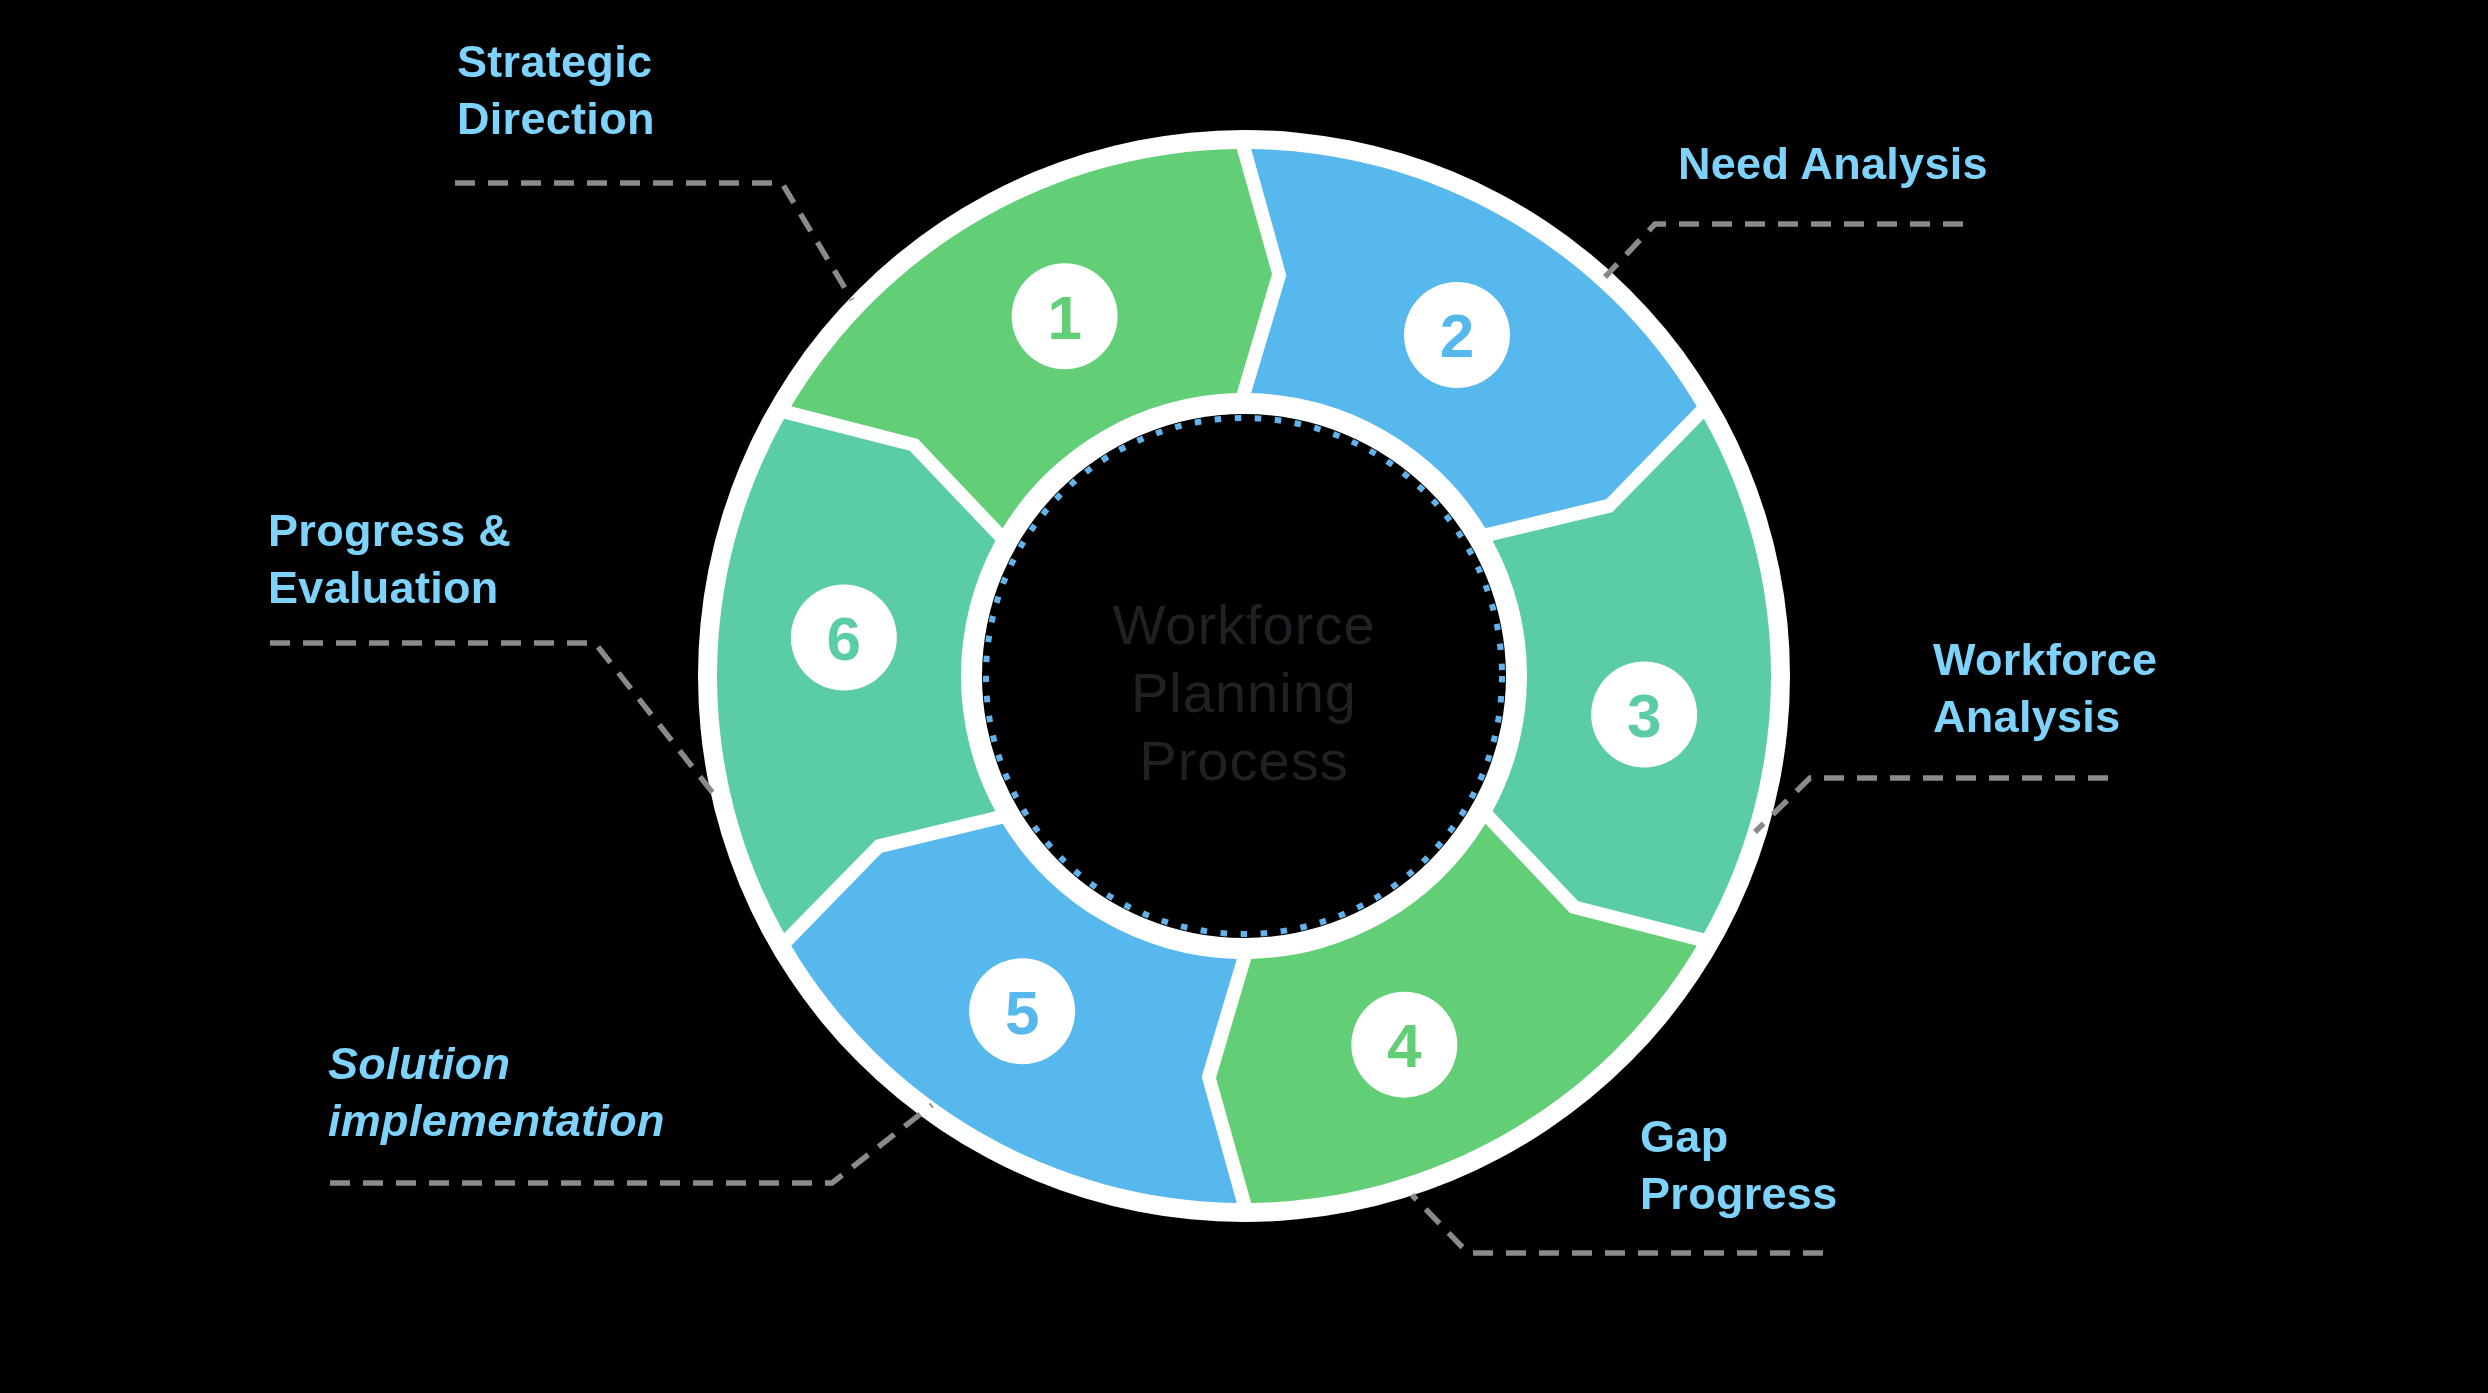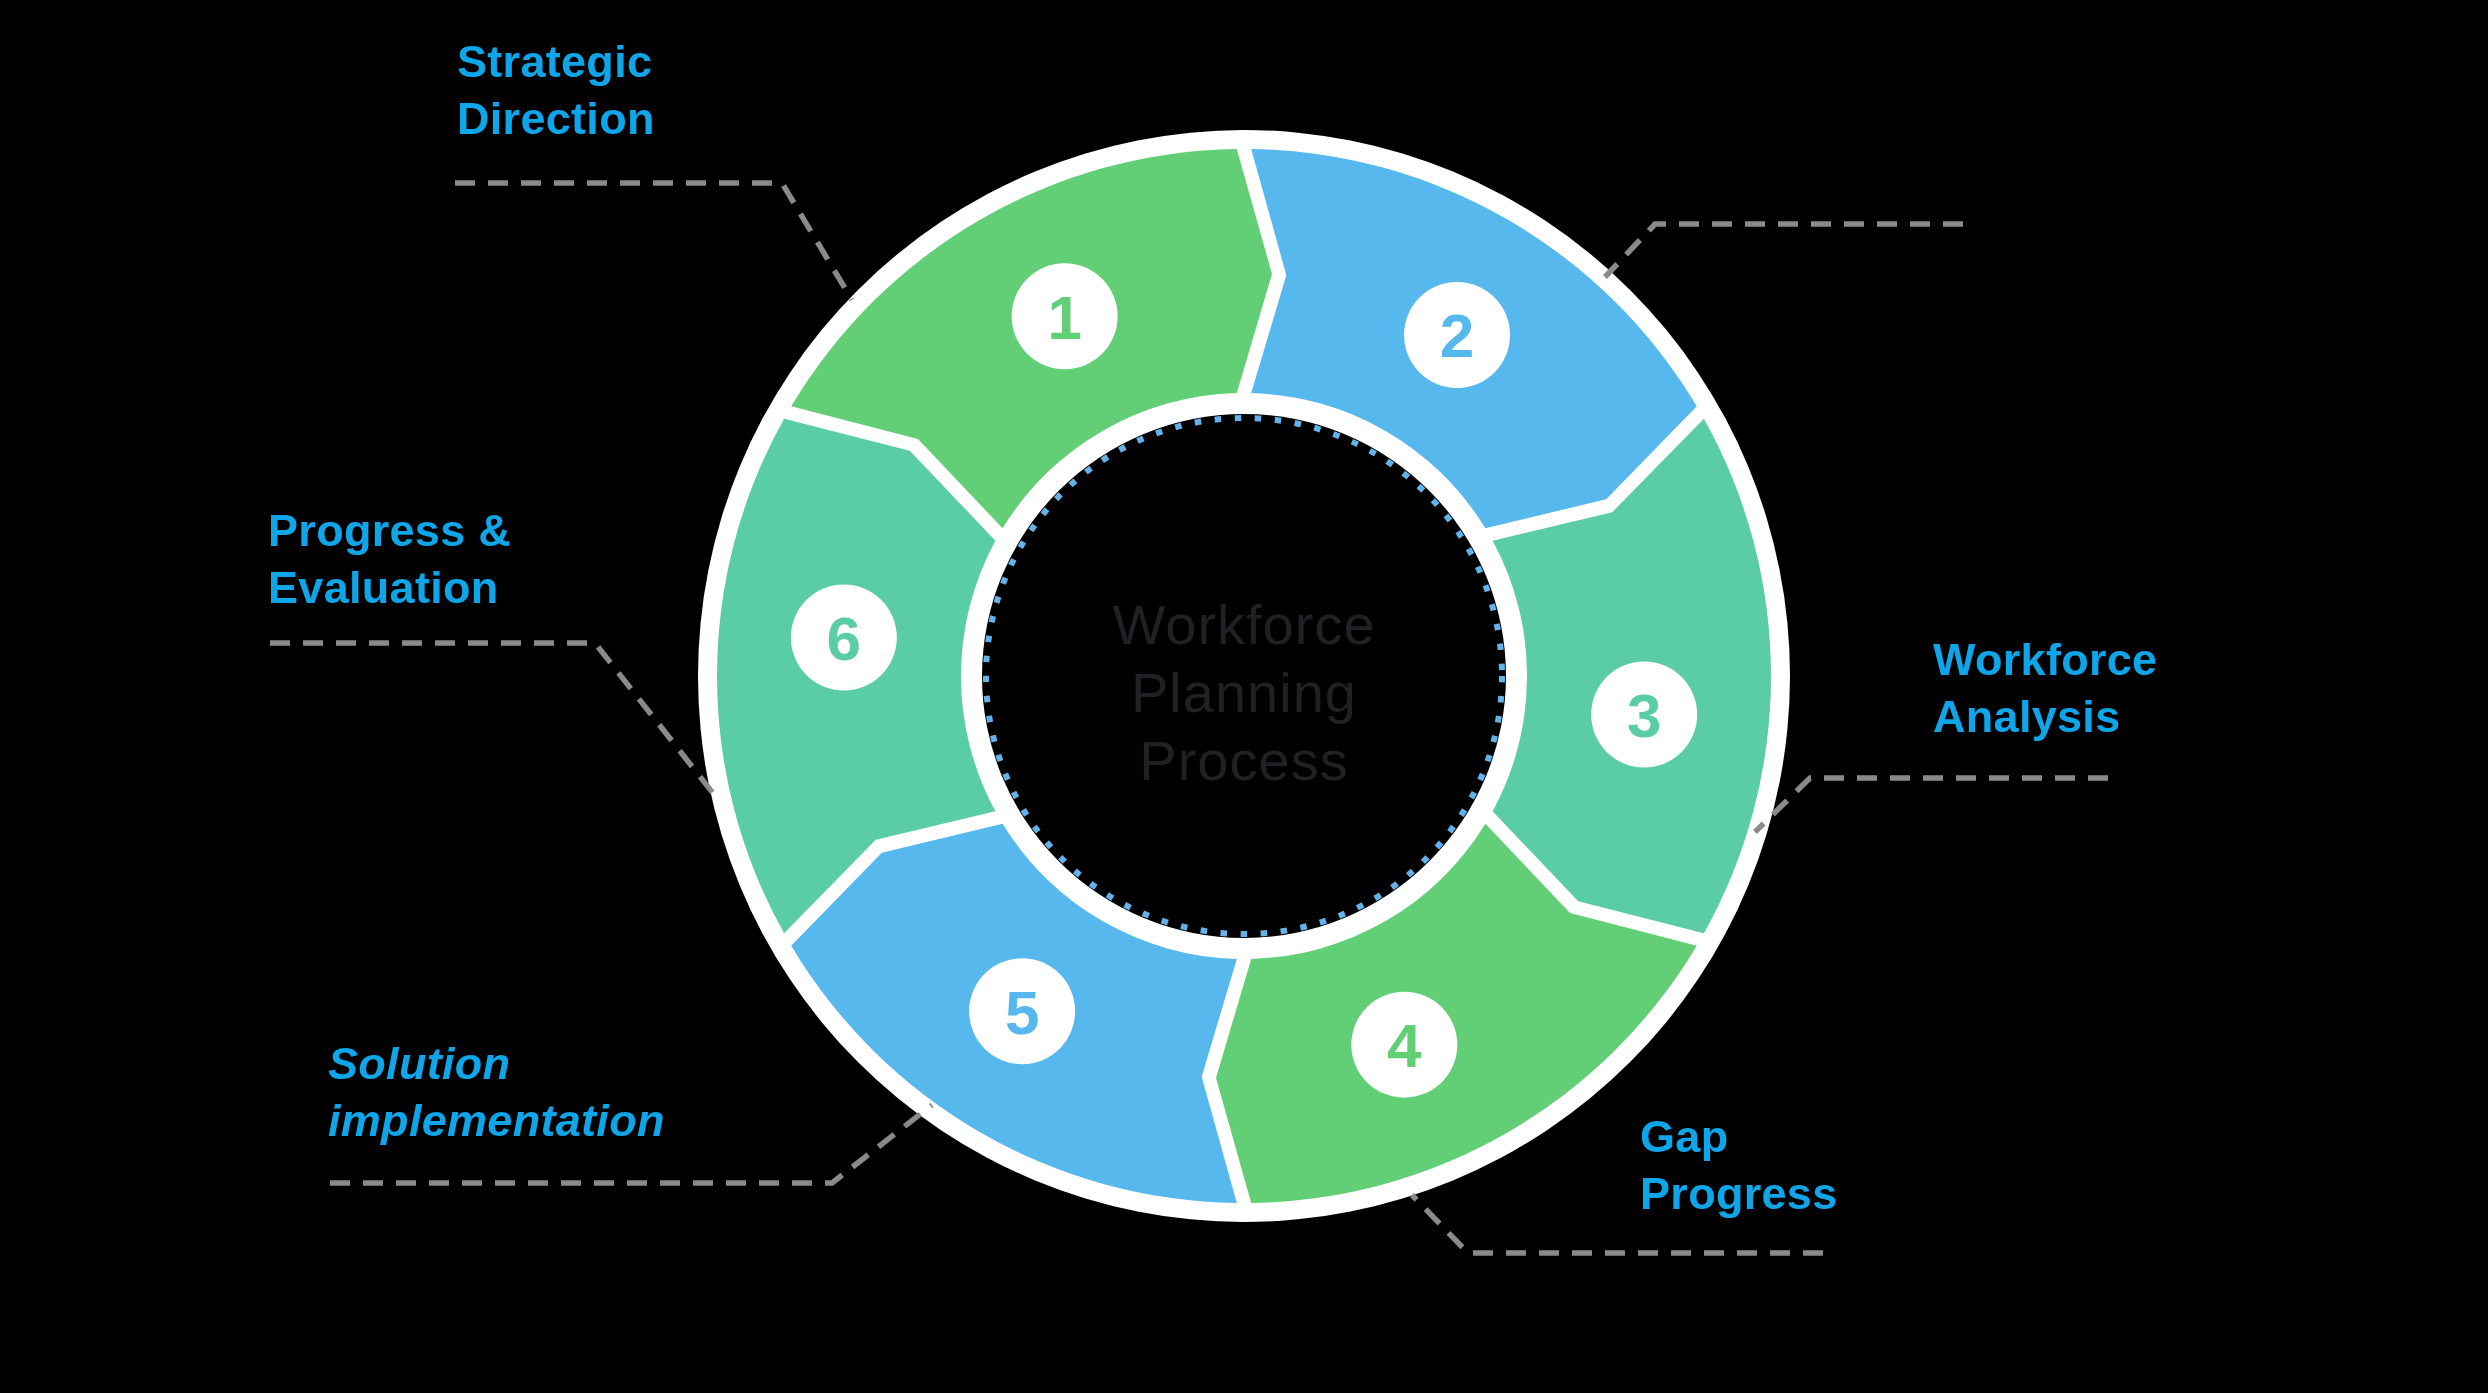--- a/index.html
+++ b/index.html
@@ -9,21 +9,21 @@
     background:#000;
     overflow:hidden;
     font-family:"Liberation Sans","DejaVu Sans",sans-serif;
   }
   #wheel{position:absolute;left:0;top:0;}
   .step-label{
     position:absolute;
     font-weight:700;
     font-size:45px;
     line-height:57px;
-    color:#0ea5e9;
+    color:#7dd3fc;
     white-space:pre-line;
     letter-spacing:0.3px;
   }
   #label-1{left:457px;top:33px;}
   #label-2{left:1678px;top:135px;}
   #label-3{left:1933px;top:631px;}
   #label-4{left:1640px;top:1108px;}
   #label-5{left:328px;top:1035px;font-style:italic;}
   #label-6{left:268px;top:502px;}
   #center-title{
@@ -68,20 +68,21 @@
       <circle cx="1022.1213319045526" cy="1011.2221004710016" r="53" fill="#ffffff"></circle>
       <text x="1022.1213319045526" y="1011.2221004710016" fill="#57b8ee" text-anchor="middle" dy="0.36em" font-family="&quot;Liberation Sans&quot;,&quot;DejaVu Sans&quot;,sans-serif" font-size="62" font-weight="700">5</text>
       <path d="M784.1,933.3 A527 527 0 0 1 784.1,418.7 L909.8,450.8 L995.4,540.7 A283 283 0 0 0 995.4,811.3 L875.8,839.8 Z" fill="#5bcda6"></path>
       <circle cx="843.8507282563942" cy="637.4700074868699" r="53" fill="#ffffff"></circle>
       <text x="843.8507282563942" y="637.4700074868699" fill="#5bcda6" text-anchor="middle" dy="0.36em" font-family="&quot;Liberation Sans&quot;,&quot;DejaVu Sans&quot;,sans-serif" font-size="62" font-weight="700">6</text>
       <circle cx="1244" cy="676" r="258" fill="none" stroke="#63b2ea" stroke-width="6" stroke-dasharray="6.5 13.6"></circle>
     </svg>
 
   <div class="step-label" id="label-1">Strategic
 Direction</div>
+  <div class="step-label" id="label-2">Need Analysis</div>
   <div class="step-label" id="label-3">Workforce
 Analysis</div>
   <div class="step-label" id="label-4">Gap
 Progress</div>
   <div class="step-label" id="label-5">Solution
 implementation</div>
   <div class="step-label" id="label-6">Progress &amp;
 Evaluation</div>
 
   <div id="center-title">Workforce

